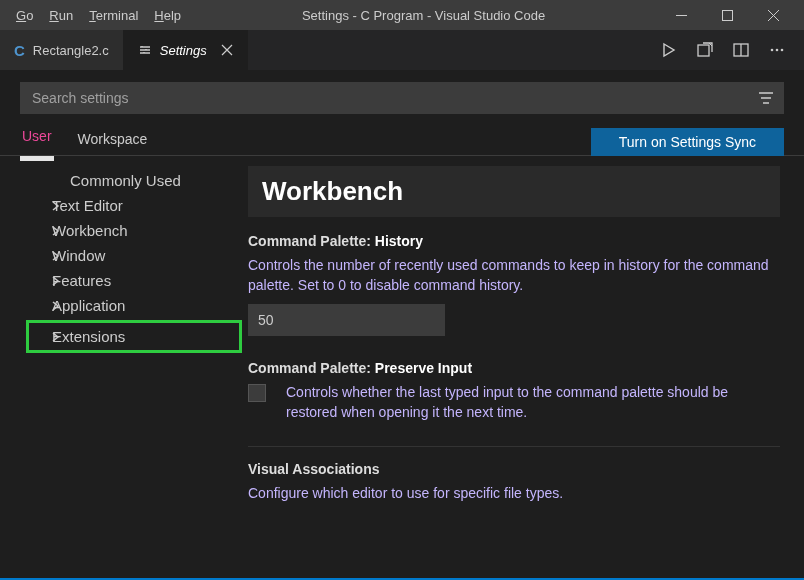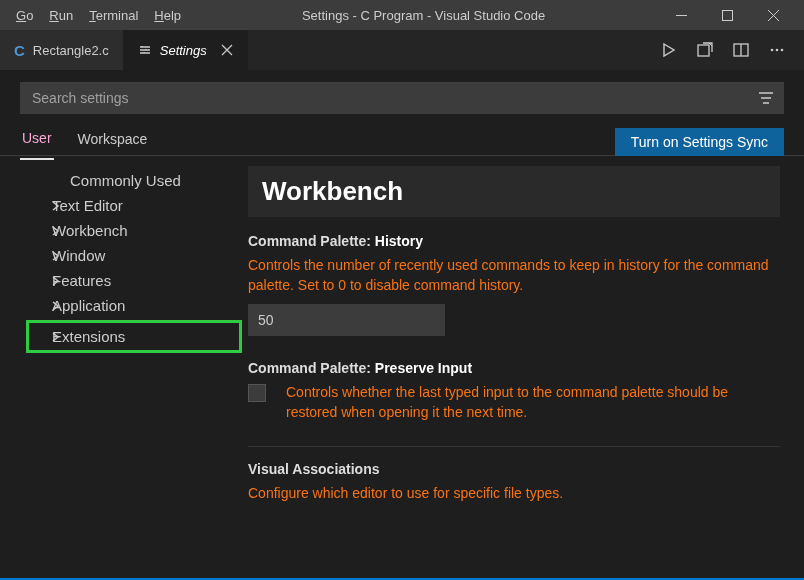--- a/index.html
+++ b/index.html
@@ -50,43 +50,43 @@
   .searchbox input {
     background:transparent; border:none; outline:none; color:#ccc; font-size:14px; flex:1;
   }
   .searchbox input::placeholder{ color:#a0a0a0; }
   .filter-icon { cursor:pointer; }
   .scoperow {
     display:flex; align-items:center; padding:14px 20px 0 20px;
     border-bottom:1px solid #3c3c3c; height:42px;
   }
   .scope-tab { padding:6px 2px 12px 2px; margin-right:22px; cursor:pointer; color:#ccc; font-size:14px; }
-  .scope-tab.active { border-bottom:2px solid #e5e5e5; color:#f9a8d4; }
+  .scope-tab.active { border-bottom:5px solid #e5e5e5; color:#ec4899; }
   .syncbtn {
-    margin-left:auto; background:#0e639c; color:#fff; padding:6px 16px; font-size:14px; cursor:pointer;
+    margin-left:auto; background:#0e639c; color:#fff; padding:6px 28px; font-size:14px; cursor:pointer;
   }
   .main { display:flex; flex:1; overflow:hidden; }
   .toc { width:240px; padding:12px 0 0 0; }
   .toc-item {
     display:flex; align-items:center; gap:6px; padding:4px 0 4px 52px; cursor:pointer; font-size:15px; color:#ccc;
     position:relative;
   }
   .toc-item.nochev { padding-left:70px; }
   .toc-item .chev { position:absolute; left:50px; }
   .toc-item.hl { outline:3px solid #2ecc40; outline-offset:-1px; padding-right:40px; padding-top:6px; padding-bottom:6px; margin:4px 0 4px 28px; padding-left:24px;}
   .toc-item.hl .chev{ left:22px; }
   .content { flex:1; padding:10px 24px 0 8px; overflow:auto; }
   .section-header {
     background:#2a2a2a; color:#fff; font-size:26px; font-weight:600; padding:10px 14px; margin-bottom:16px;
   }
   .setting { margin-bottom:24px; padding-left:0; }
   .setting-title { font-weight:600; font-size:14px; color:#ccc; margin-bottom:6px; }
   .setting-title .key { color:#ddd; }
   .setting-title .sub { color:#fff; font-weight:700; }
-  .setting-desc { color:#f97316; font-size:14px; line-height:1.45; margin-bottom:8px; }
+  .setting-desc { color:#c4b5fd; font-size:14px; line-height:1.45; margin-bottom:8px; }
   .numinput {
     background:#3c3c3c; border:none; color:#ccc; padding:8px 10px; width:197px; font-size:14px;
   }
   .checkbox-row { display:flex; gap:20px; align-items:flex-start; }
   .checkbox { width:18px; height:18px; background:#3c3c3c; border:1px solid #555; margin-top:2px; flex-shrink:0; cursor:pointer; }
   hr.sep { border:none; border-top:1px solid #333; margin:0 0 14px 0; }
   .statusbar { height:2px; background:#007acc; position:absolute; bottom:0; left:0; right:0; }
   svg { display:block; }
 </style>
 </head>

